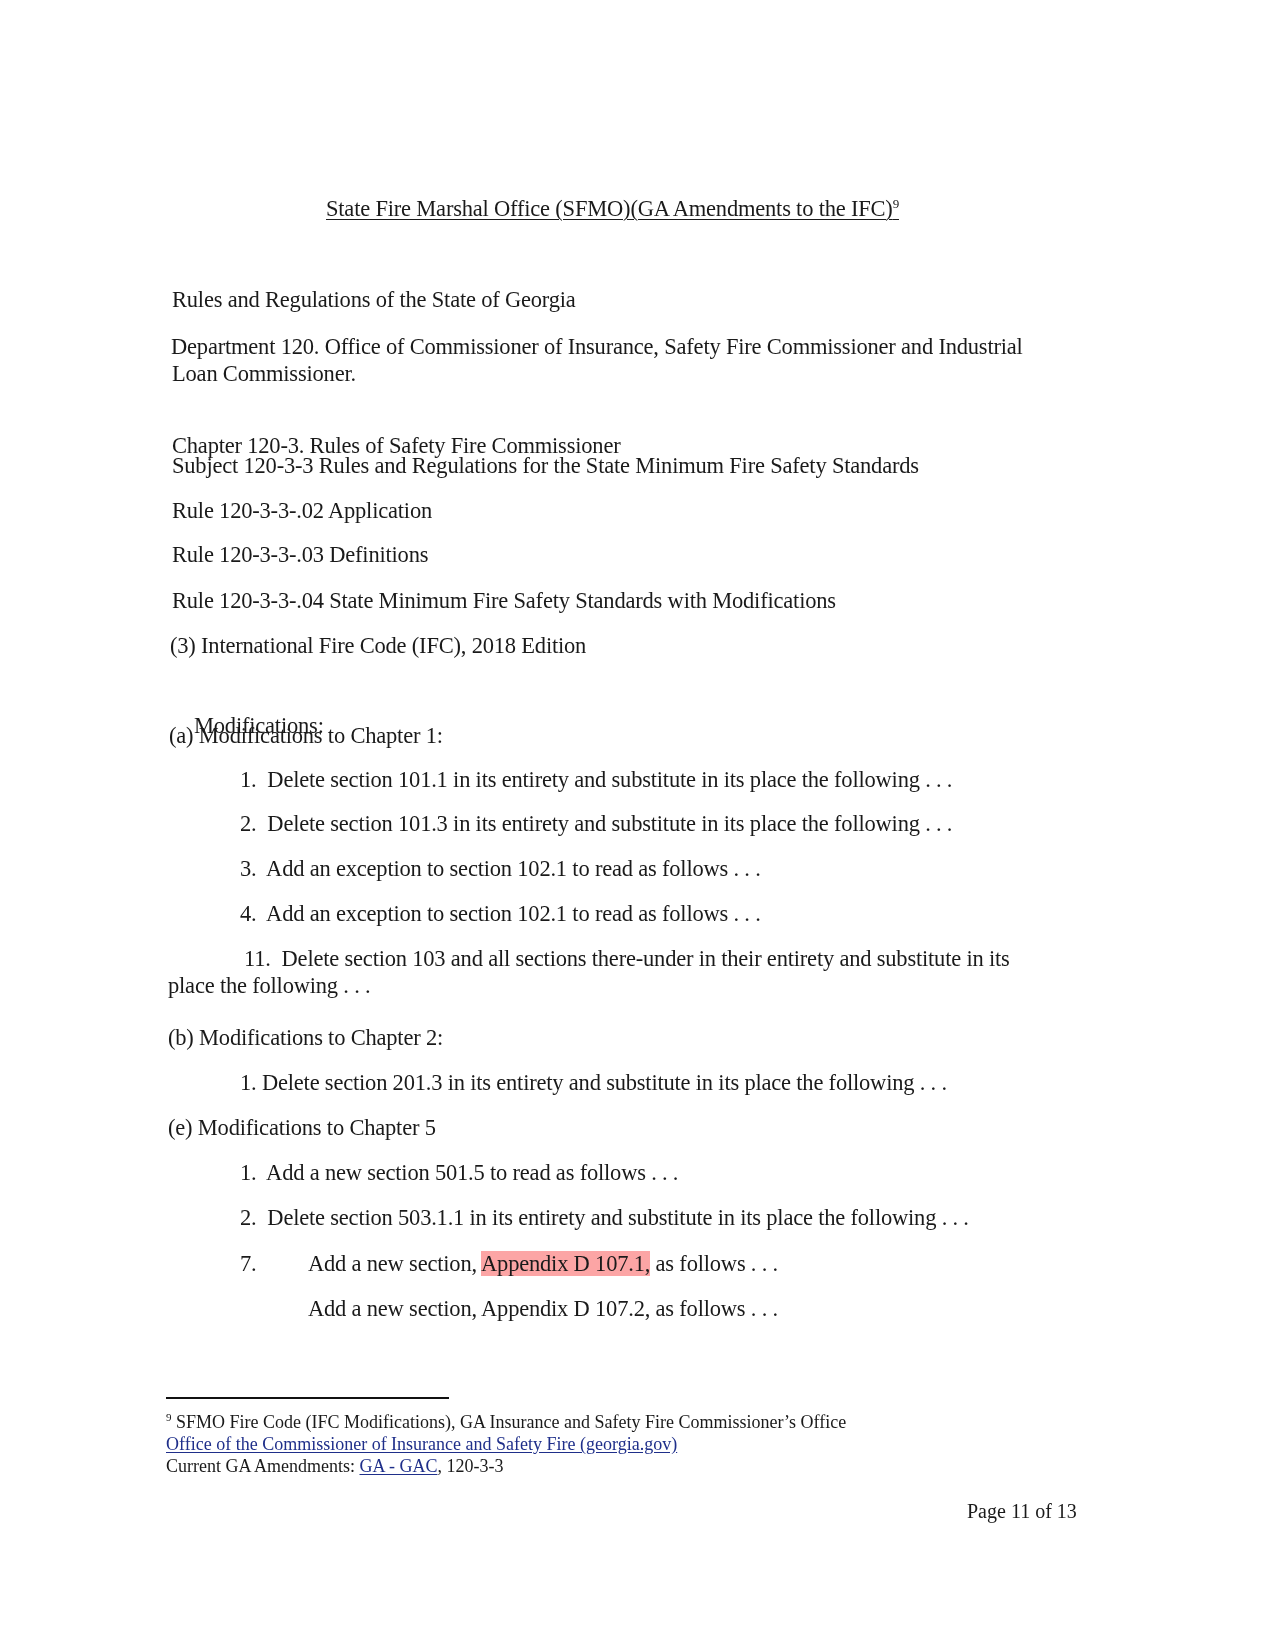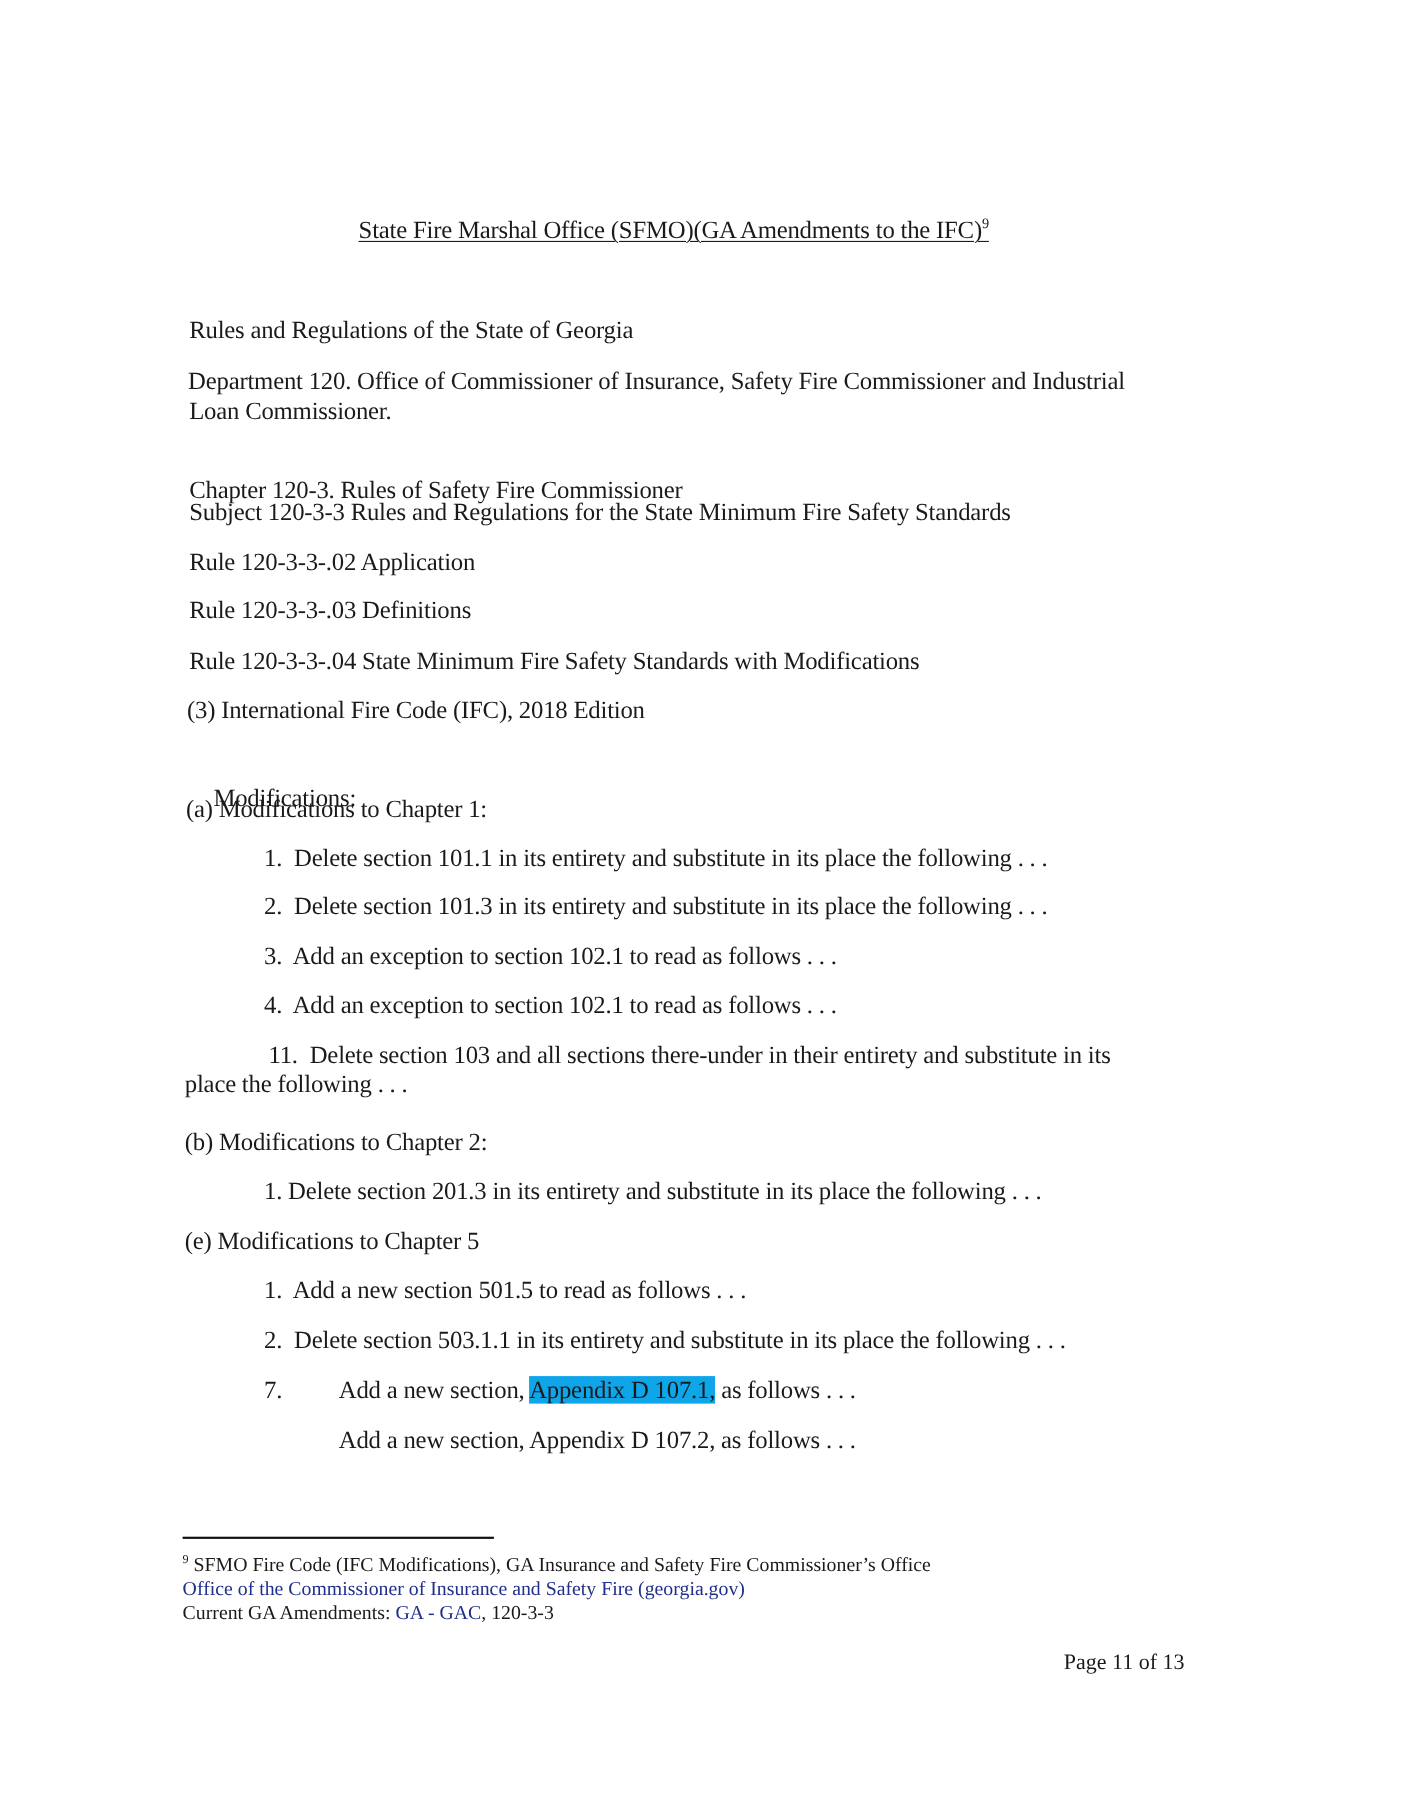--- a/index.html
+++ b/index.html
@@ -1,23 +1,23 @@
 <!DOCTYPE html>
 <html><head>
   <meta charset="utf-8">
   <style>
     html, body { margin: 0; padding: 0; background: #ffffff; }
     body { width: 1275px; height: 1650px; position: relative; overflow: hidden;
       font-family: "Liberation Serif", "DejaVu Serif", serif; color: #1a1a1a; }
     .line { position: absolute; white-space: nowrap; font-size: 22.5px; line-height: 28px; letter-spacing: -0.2px; }
     .title { text-decoration: underline; text-underline-offset: 3px; text-decoration-thickness: 1px; }
     sup { font-size: 13px; vertical-align: super; line-height: 0; }
-    .hl { background: #0ea5e9; }
+    .hl { background: #fca5a5; }
     .fn { position: absolute; white-space: nowrap; font-size: 18px; line-height: 22px; }
-    .link { color: #1f2f8a; text-underline-offset: 2px; }
+    .link { color: #1f2f8a; text-decoration: underline; text-underline-offset: 2px; }
     .rule { position: absolute; left: 166px; top: 1397px; width: 283px; height: 2px; background: #111; }
     .pgnum { position: absolute; font-size: 20px; white-space: nowrap; }
     .num { display: inline-block; }
   </style>
 </head>
 <body>
 
 <div class="line title" style="left:326px; top:195px;"><span>State Fire Marshal Office (SFMO)(GA Amendments to the IFC)</span><sup>9</sup></div>
 
 <div class="line" style="left:172px; top:286px;">Rules and Regulations of the State of Georgia</div>

